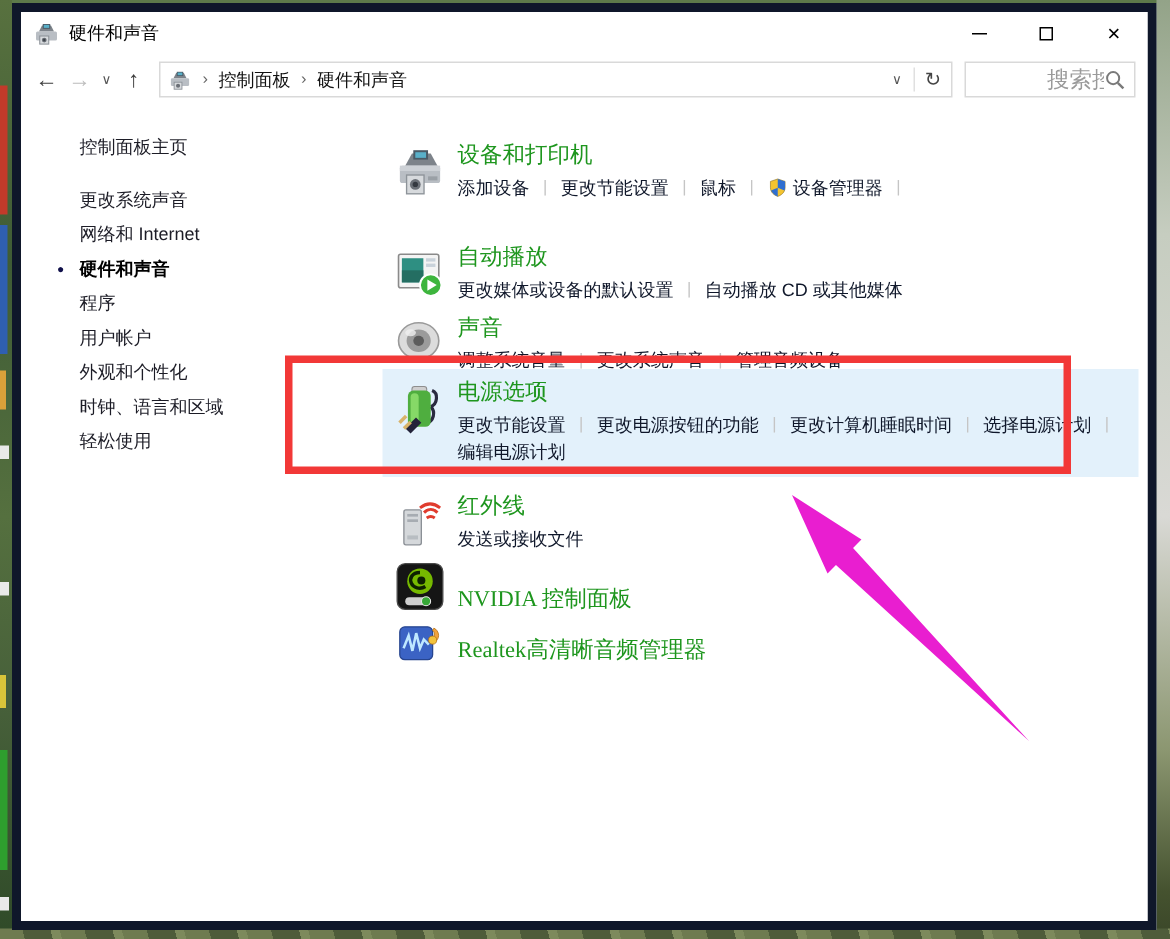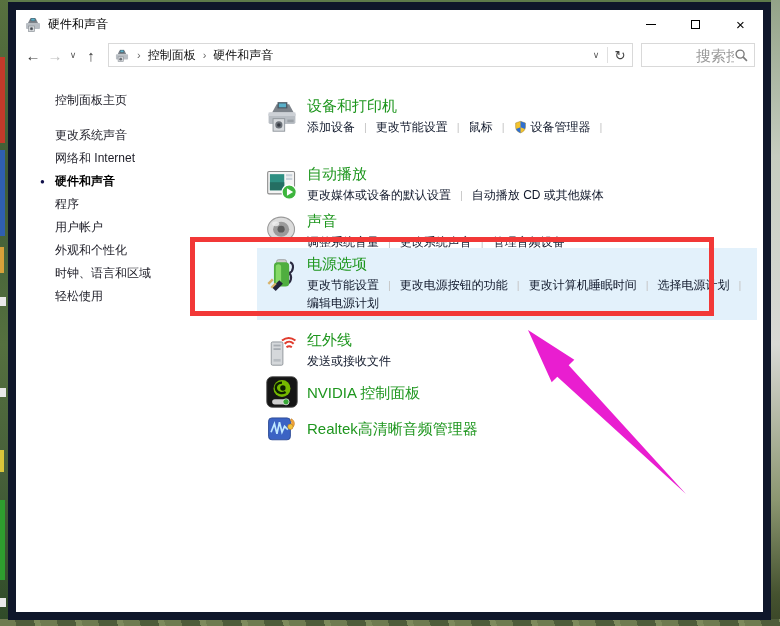--- a/index.html
+++ b/index.html
@@ -11,21 +11,21 @@
                 background:linear-gradient(180deg,#58713f 0%,#3f5c35 28%,#55703f 55%,#47603a 75%,#2f4a28 100%); }
   .desk-right { position:absolute; right:0; top:0; width:9px; height:626px; z-index:0;
                 background:linear-gradient(180deg,#93a388 0%,#c6cdc0 25%,#d9d9d5 55%,#8b9670 80%,#45522f 95%,#3a4628 100%); }
   .desk-top   { position:absolute; left:0; right:0; top:0; height:2px; background:#5d7a4a; z-index:0; }
   .desk-bottom{ position:absolute; left:0; right:0; top:619px; height:7px; z-index:0;
                 background:repeating-linear-gradient(75deg,#6e7b50 0 16px,#4e5c3a 16px 34px,#7d8a5c 34px 40px); }
   .frag { position:absolute; z-index:1; }
 
   
   .window { position:absolute; left:8px; top:2px; width:763px; height:618px; background:#fff;
-            border:8px solid #0f172a; z-index:2; }
+            border:6px solid #0f172a; z-index:2; }
 
   .titlebar { height:28px; display:flex; align-items:center; padding-left:8px; background:#fff; }
   .app-icon { width:18px; height:15px; flex:none; }
   .titlebar .title { font-size:12px; color:#000; margin-left:6px; }
   .win-controls { margin-left:auto; display:flex; height:100%; }
   .win-btn { width:45px; display:flex; align-items:center; justify-content:center; color:#000; }
   .glyph-min { display:block; width:10px; border-top:1px solid #000; }
   .glyph-max { display:block; width:9px; height:9px; border:1px solid #000; }
   .glyph-close { font-size:15px; line-height:1; }
 
@@ -59,21 +59,21 @@
 
   .main { flex:1; position:relative; }
   .section { position:absolute; left:26px; right:6px; display:flex; padding:4px 0 0 8px; }
   .section .sec-icon { width:34px; height:36px; flex:none; margin-right:8px; margin-top:2px; }
   .sec-title { font-size:15px; font-weight:400; color:#1e961e; line-height:19px; margin-bottom:3px; cursor:pointer; }
   .links-row { display:flex; align-items:center; font-size:12px; line-height:18px; white-space:nowrap; }
   .tlink { color:#0f172a; cursor:pointer; text-decoration:none; }
   .sep { color:#c5c5c5; margin:0 9px; font-size:11px; }
   .shield { width:13px; height:14px; margin-right:4px; display:inline-block; }
   .section.highlight { background:#e3f1fb; height:72px; padding-top:6px; }
-  .section.centered { align-items:center; padding-top:0; }
+  .section.centered { align-items:flex-end; padding-top:0;font-family:Liberation Serif, serif; }
   .section.centered .sec-icon { margin-top:0; }
 
   
   .red-box { position:absolute; left:190px; top:237px; width:524px; height:79px;
              border:5px solid #f23837; z-index:6; pointer-events:none; }
   .arrow-svg { position:absolute; left:0; top:0; width:780px; height:626px; z-index:7; pointer-events:none; }
 </style>
 </head>
 <body>
 

